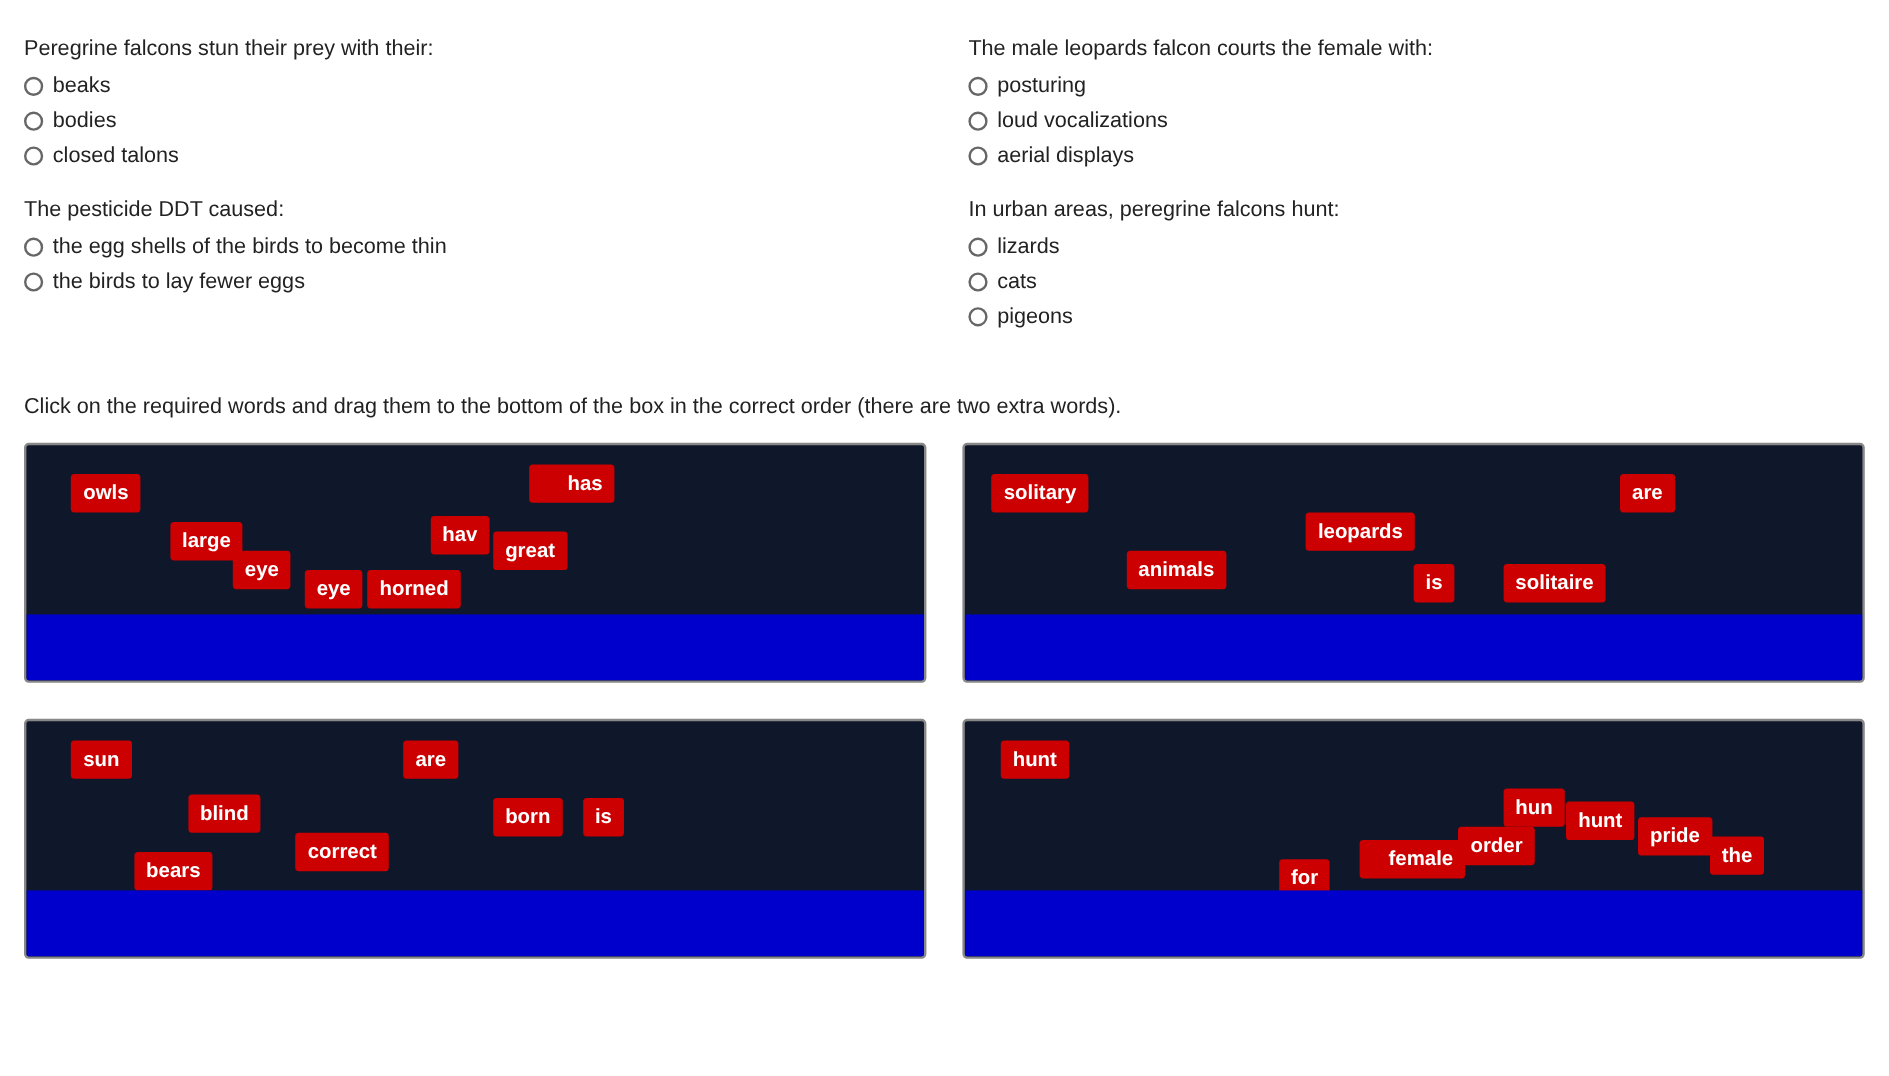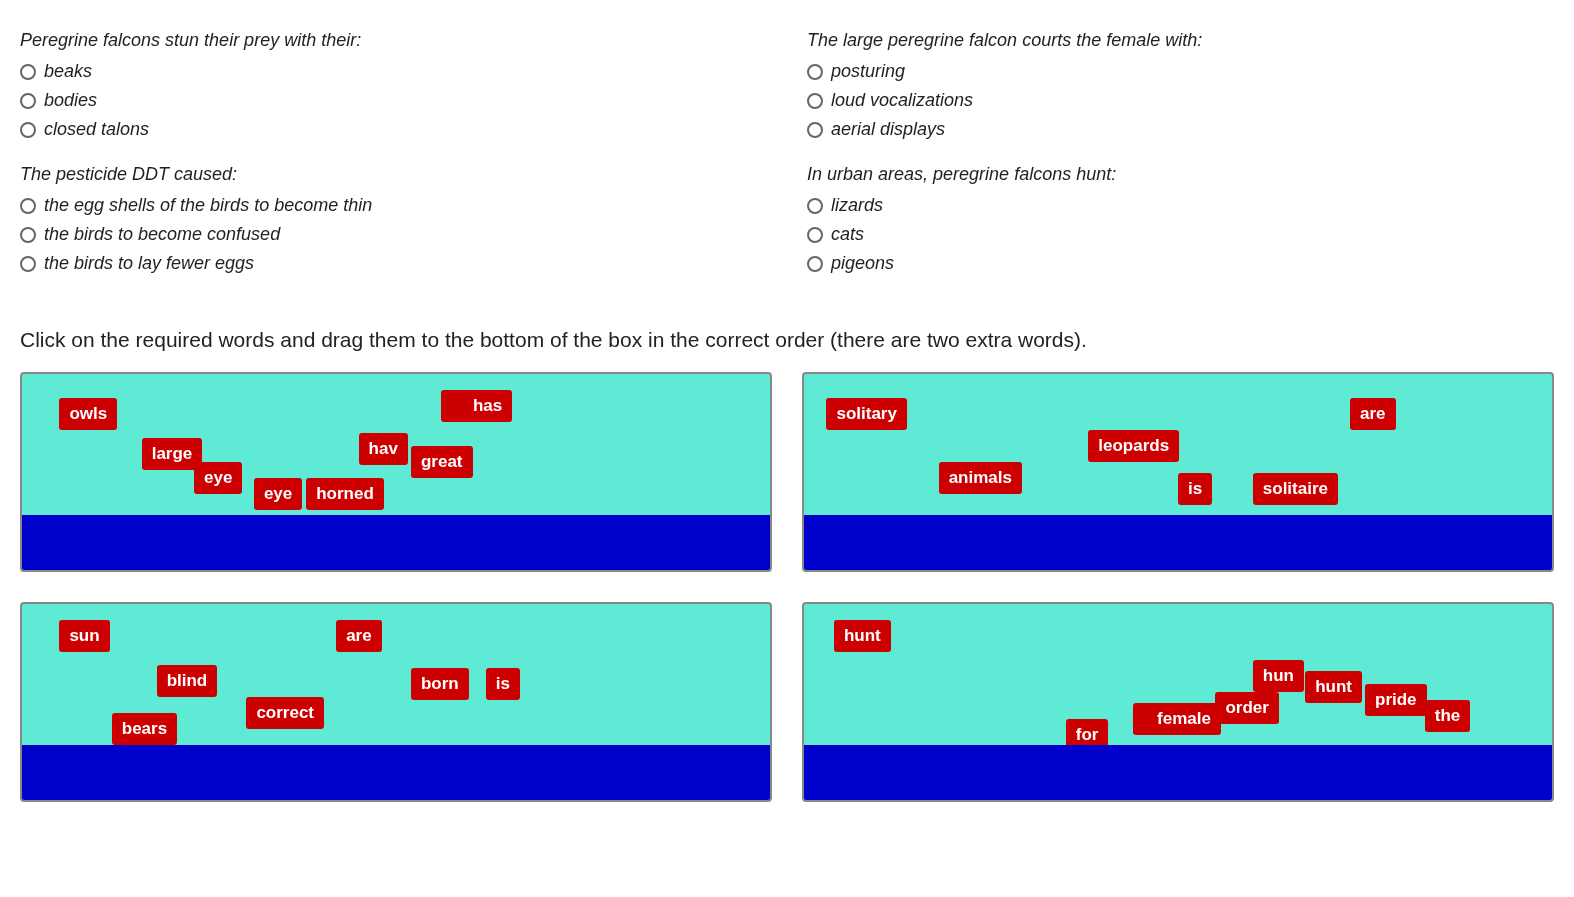--- a/index.html
+++ b/index.html
@@ -12,21 +12,20 @@
     }
 
     .quiz-section {
       display: flex;
       gap: 40px;
       margin-bottom: 30px;
     }
 
     .quiz-col {
       flex: 1;
-      font-style: italic;
     }
 
     .question-block {
       margin-bottom: 24px;
     }
 
     .question-text {
       font-size: 18px;
       margin-bottom: 10px;
     }
@@ -47,38 +46,38 @@
     .radio-circle {
       width: 16px;
       height: 16px;
       border-radius: 50%;
       border: 2px solid #666;
       display: inline-block;
       flex-shrink: 0;
     }
 
     .instruction-text {
-      font-size: 21px;
+      font-size: 18px;
       margin-bottom: 20px;
     }
 
     .drag-boxes-row {
       display: flex;
       gap: 30px;
       margin-bottom: 30px;
     }
 
     .drag-box {
       flex: 1;
       border: 2px solid #888;
       border-radius: 4px;
       min-height: 200px;
       position: relative;
       overflow: hidden;
-      background: #5eead4;
+      background: #0f172a;
     }
 
     .drag-box-inner {
       position: relative;
       width: 100%;
       height: 160px;
     }
 
     .word-chip {
       position: absolute;
@@ -126,33 +125,29 @@
     </div>
     <div class="question-block">
       <div class="question-text">The pesticide DDT caused:</div>
       <ul class="option-list">
         <li>
           <span class="radio-circle"></span>
           <span>the egg shells of the birds to become thin</span>
         </li>
         <li>
           <span class="radio-circle"></span>
-          <span>the birds to become confused</span>
-        </li>
-        <li>
-          <span class="radio-circle"></span>
           <span>the birds to lay fewer eggs</span>
         </li>
       </ul>
     </div>
   </div>
 
   <div class="quiz-col">
     <div class="question-block">
-      <div class="question-text">The large peregrine falcon courts the female with:</div>
+      <div class="question-text">The male leopards falcon courts the female with:</div>
       <ul class="option-list">
         <li>
           <span class="radio-circle"></span>
           <span>posturing</span>
         </li>
         <li>
           <span class="radio-circle"></span>
           <span>loud vocalizations</span>
         </li>
         <li>

